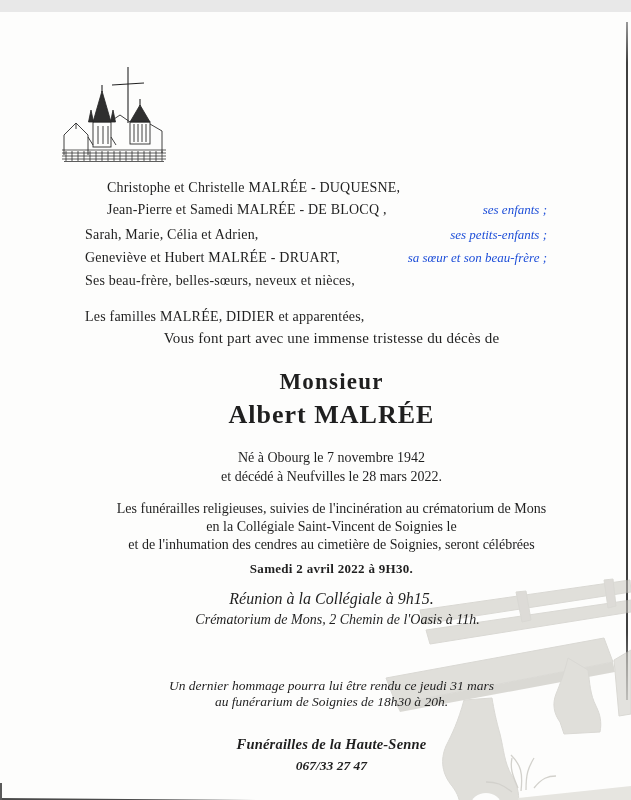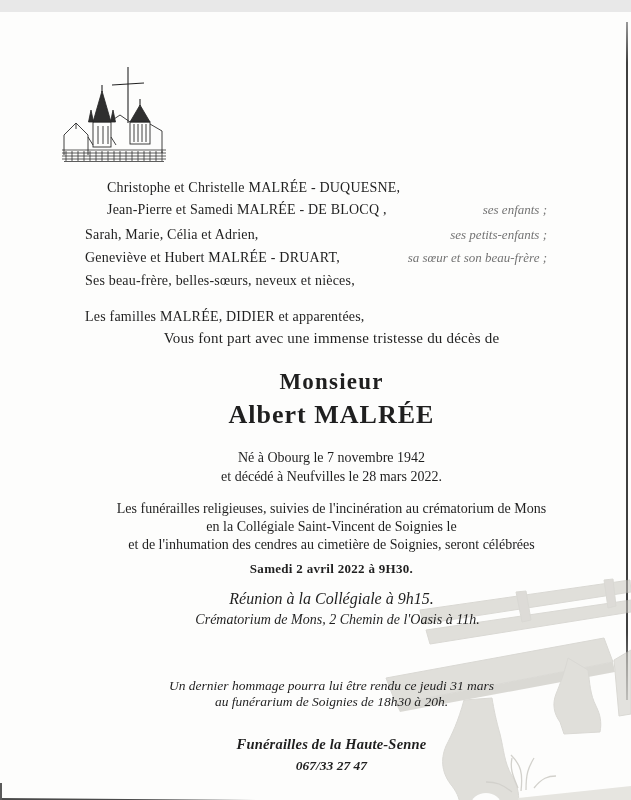--- a/index.html
+++ b/index.html
@@ -23,21 +23,21 @@
   }
   
   .church { position:absolute; left:60px; top:53px; width:118px; height:100px; }
   
   .bench { position:absolute; left:368px; top:556px; width:263px; height:244px; opacity:0.55; }
   
   .family { position:absolute; left:85px; top:168px; width:462px; }
   .frow { display:flex; justify-content:space-between; align-items:baseline;
           font-size:14px; line-height:15px; white-space:nowrap; }
   .frow .names { letter-spacing:0.2px; }
-  .frow .rel { font-style:italic; font-size:13px; color:#737373; }
+  .frow .rel { font-style:italic; font-size:13px; color:#1d4ed8; }
   .indent { padding-left:22px; }
   .mb7 { margin-bottom:7px; } .mb10{ margin-bottom:10px; }
   .mb8 { margin-bottom:8px; } .mb21{ margin-bottom:21px; }
   
   .cabs { position:absolute; left:16px; width:100%; text-align:center; }
   .announce  { top:318px; font-size:15px; letter-spacing:0.2px; }
   .monsieur  { top:357px; font-size:23px; font-weight:bold; letter-spacing:1.2px; }
   .dname     { top:388px; font-size:26px; font-weight:bold; letter-spacing:1px; }
   .dates     { top:436px; font-size:14px; line-height:19px; }
   .ceremony  { top:488px; font-size:14px; line-height:18px; }

